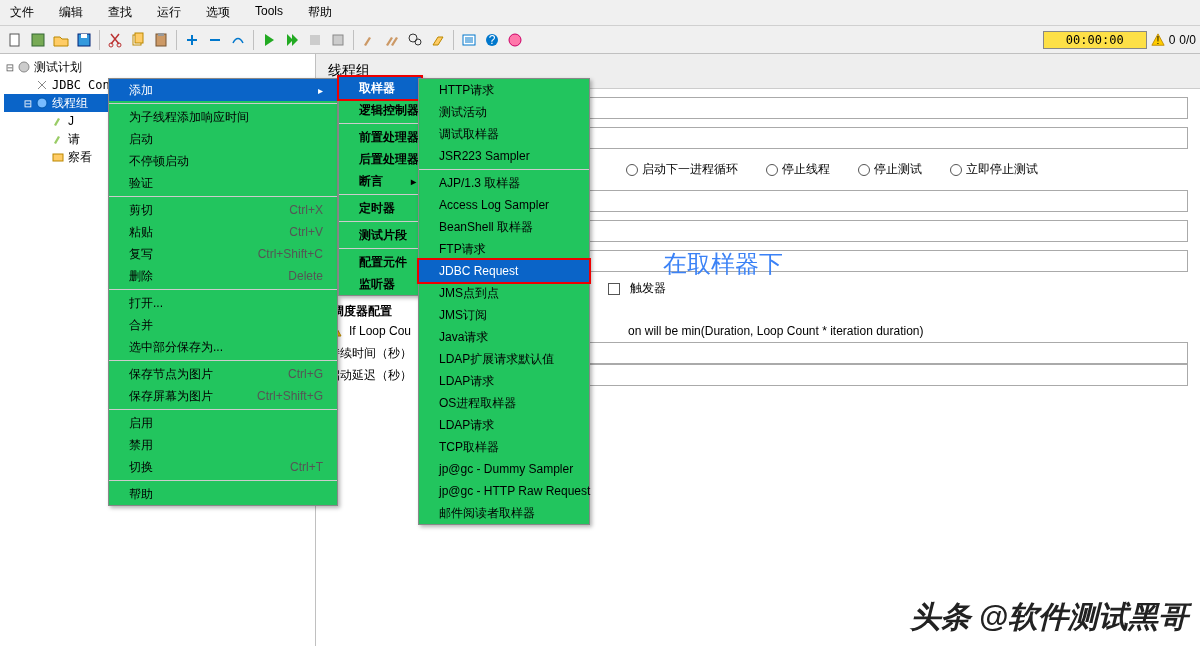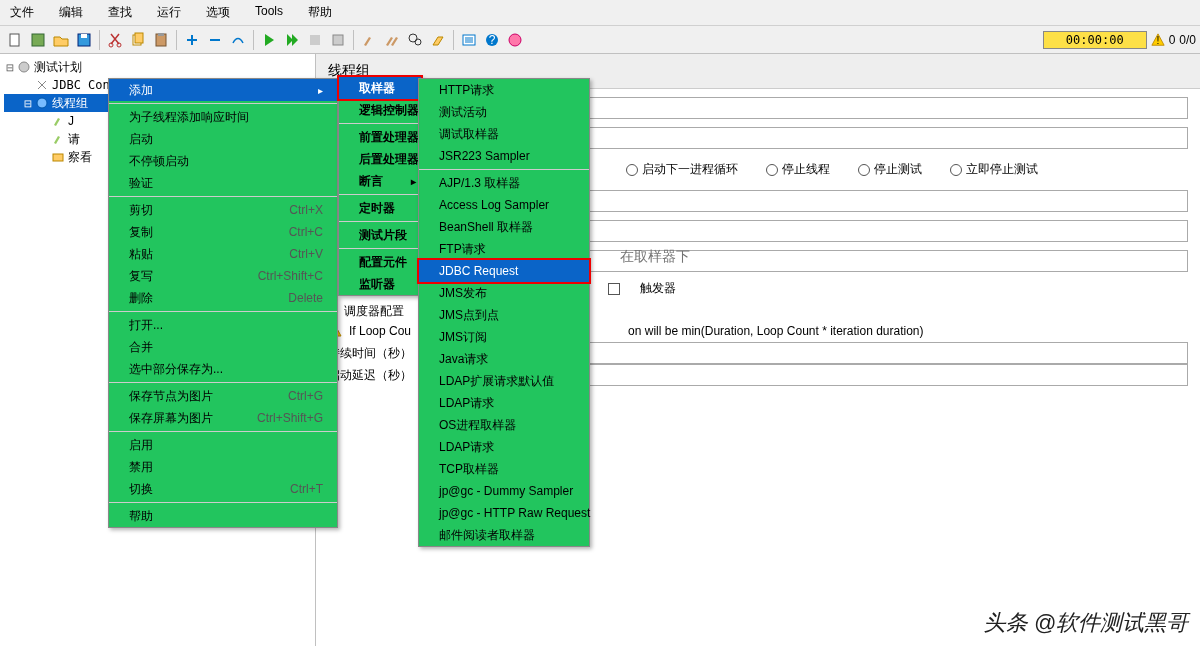--- a/index.html
+++ b/index.html
@@ -26,38 +26,38 @@
 .indent2 { padding-left: 34px; }
 
 .content { flex: 1; background: #fff; }
 .content-header { background: #eee; padding: 8px 12px; border-bottom: 1px solid #ccc; font-size: 14px; }
 .content-body { padding: 8px 12px; }
 .longbox { border: 1px solid #aaa; height: 22px; margin-bottom: 8px; background: #fff; }
 .radio-row { display: flex; align-items: center; gap: 28px; padding: 4px 0; margin-bottom: 8px; }
 .radio-row label { display: flex; align-items: center; gap: 4px; }
 .radio { width: 12px; height: 12px; border: 1px solid #555; border-radius: 50%; display: inline-block; }
 .chk { width: 12px; height: 12px; border: 1px solid #555; display: inline-block; }
-.section-label { margin: 6px 16px 4px; }
+.section-label { margin: 6px 4px 4px; font-weight: bold; }
 .warnrow { display: flex; align-items: center; gap: 7px; font-family: monospace; margin-bottom: 4px; }
 .form-row { display:flex; align-items:center; gap:6px; }
 .form-row .fbox { flex:1; border:1px solid #aaa; height:22px; background:#fff;}
 
 .ctxmenu { position: absolute; background: #22c55e; border: 1px solid #888; box-shadow: 2px 2px 4px rgba(0,0,0,.3); z-index: 10; margin-left: 26px; }
 .ctxmenu .mi { display: flex; align-items: center; justify-content: space-between; padding: 3px 14px 3px 20px; height: 22px; white-space: nowrap; cursor: default; }
 .ctxmenu .mi.sel { background: #0a64c8; color: #fff; }
 .ctxmenu .mi .arrow { font-size: 10px; margin-left: 28px;}
 .ctxmenu .mi .sc { color: #555; margin-left: 28px; }
 .ctxmenu hr { border: none; border-top: 1px solid #ccc; margin: 2px 0; }
 
 #menu1 { top: 78px; left: 82px; width: 230px; }
 #menu2 { top: 76px; left: 312px; width: 84px; font-weight: bold; }
 #menu3 { top: 78px; left: 392px; width: 172px; }
 .redbox { outline: 2px solid #e00; }
-.annotation { position: absolute; color: #737373; font-size: 14px; }
-.watermark { position:absolute; right:12px; bottom:8px; font-size:22px; font-weight:normal; font-style:italic; color:#222;}
+.annotation { position: absolute; color: #3b82f6; font-size: 24px; margin-left: 43px; }
+.watermark { position:absolute; right:12px; bottom:8px; font-size:30px; font-weight:bold; font-style:italic; color:#222;}
 </style>
 </head>
 <body>
 
 <div class="menubar">
     <span>文件</span>
     <span>编辑</span>
     <span>查找</span>
     <span>运行</span>
     <span>选项</span>
@@ -275,21 +275,21 @@
             <span>停止测试</span>
           </label>
         <label>
             <span class="radio"></span>
             <span>立即停止测试</span>
           </label>
       </div>
       <div class="longbox"></div>
       <div class="longbox"></div>
       <div class="longbox"></div>
-      <div style="display:flex;align-items:center;gap:20px;margin:4px 0 4px 280px;">
+      <div style="display:flex;align-items:center;gap:10px;margin:4px 0 4px 280px;">
           <span class="chk"></span>
           <span>触发器</span>
         </div>
       <div class="section-label">调度器配置</div>
       <div class="warnrow">
         <svg width="14" height="14">
             <path d="M7 1l6 11H1z" fill="#fc0" stroke="#b80"></path>
           </svg>
         <span>If Loop Cou</span>
           <span style="margin-left:210px">on will be min(Duration, Loop Count * iteration duration)</span>
@@ -323,24 +323,20 @@
     </div>
     <div class="mi">
       <span>验证</span>
     </div>
     <hr>
     <div class="mi">
       <span>剪切</span>
       <span class="sc">Ctrl+X</span>
     </div>
     <div class="mi">
-      <span>复制</span>
-      <span class="sc">Ctrl+C</span>
-    </div>
-    <div class="mi">
       <span>粘贴</span>
       <span class="sc">Ctrl+V</span>
     </div>
     <div class="mi">
       <span>复写</span>
       <span class="sc">Ctrl+Shift+C</span>
     </div>
     <div class="mi">
       <span>删除</span>
       <span class="sc">Delete</span>
@@ -445,23 +441,20 @@
     <div class="mi">
       <span>BeanShell 取样器</span>
     </div>
     <div class="mi">
       <span>FTP请求</span>
     </div>
     <div class="mi sel redbox">
       <span>JDBC Request</span>
     </div>
     <div class="mi">
-      <span>JMS发布</span>
-    </div>
-    <div class="mi">
       <span>JMS点到点</span>
     </div>
     <div class="mi">
       <span>JMS订阅</span>
     </div>
     <div class="mi">
       <span>Java请求</span>
     </div>
     <div class="mi">
       <span>LDAP扩展请求默认值</span>

